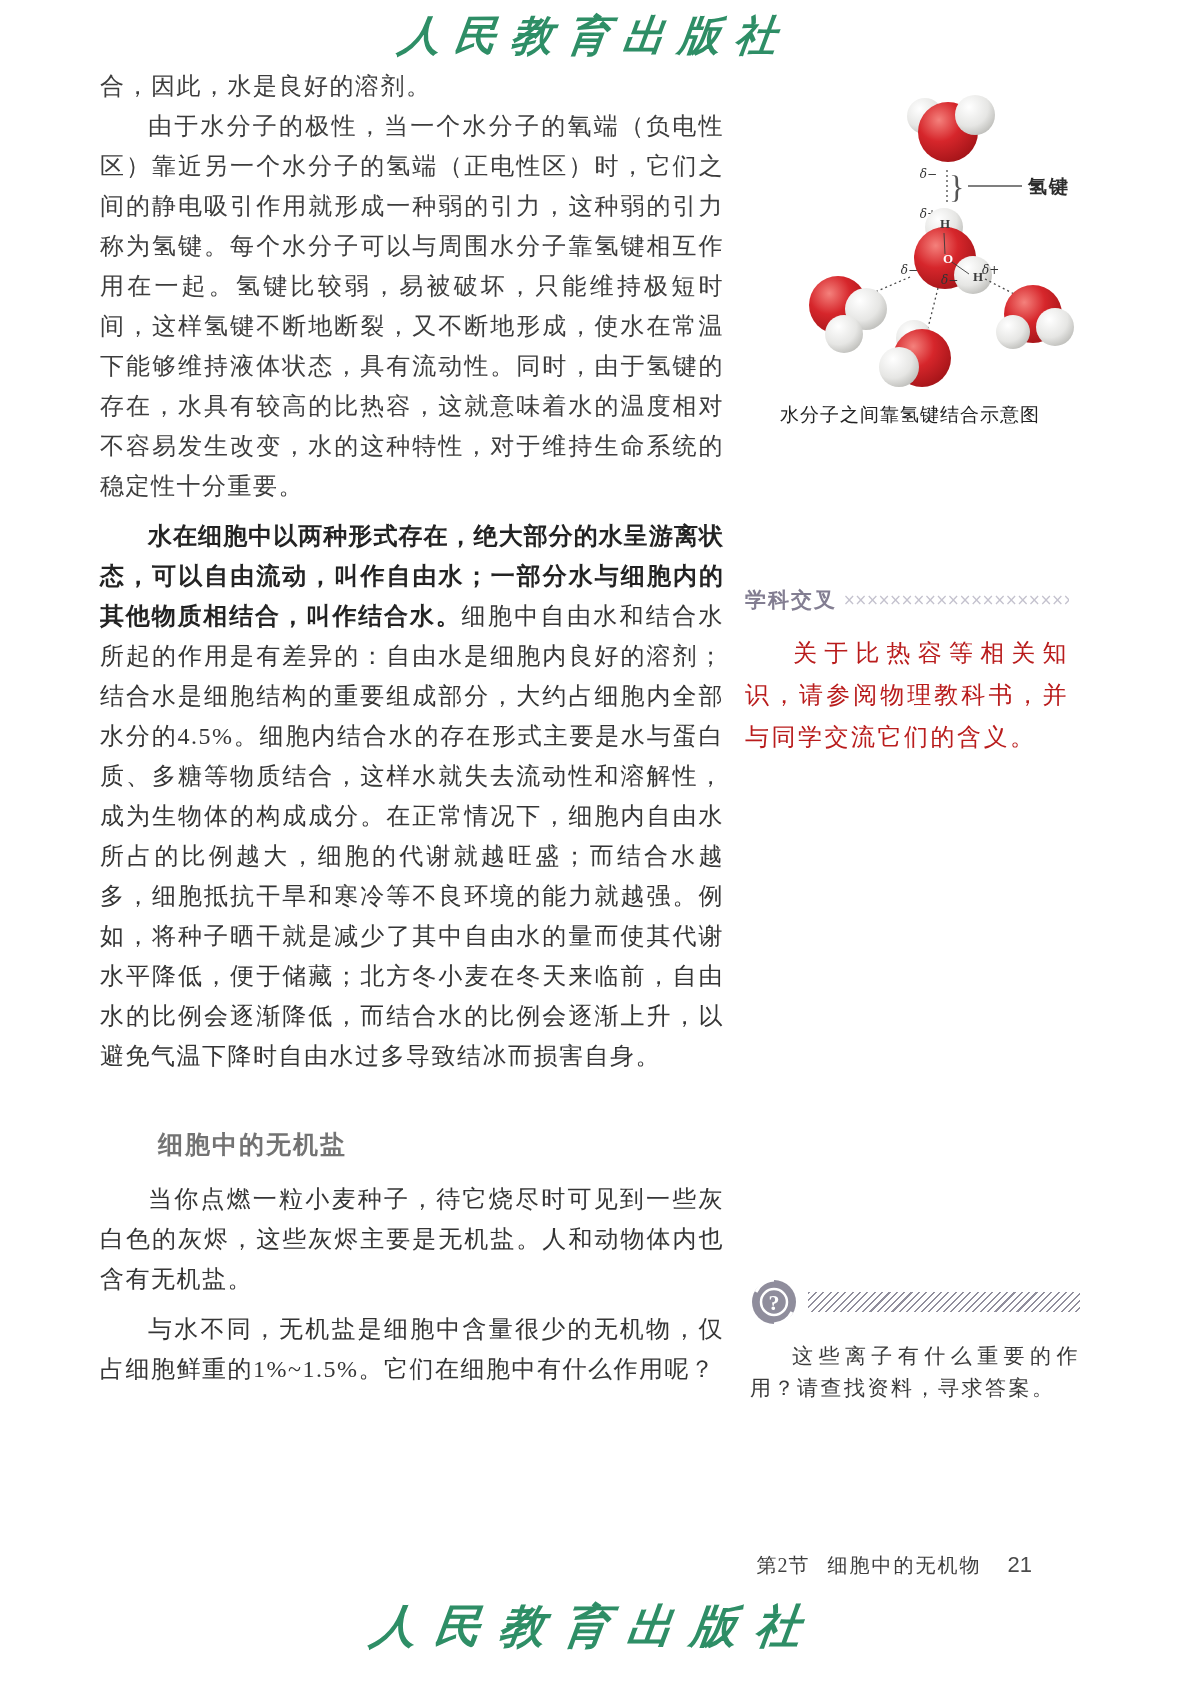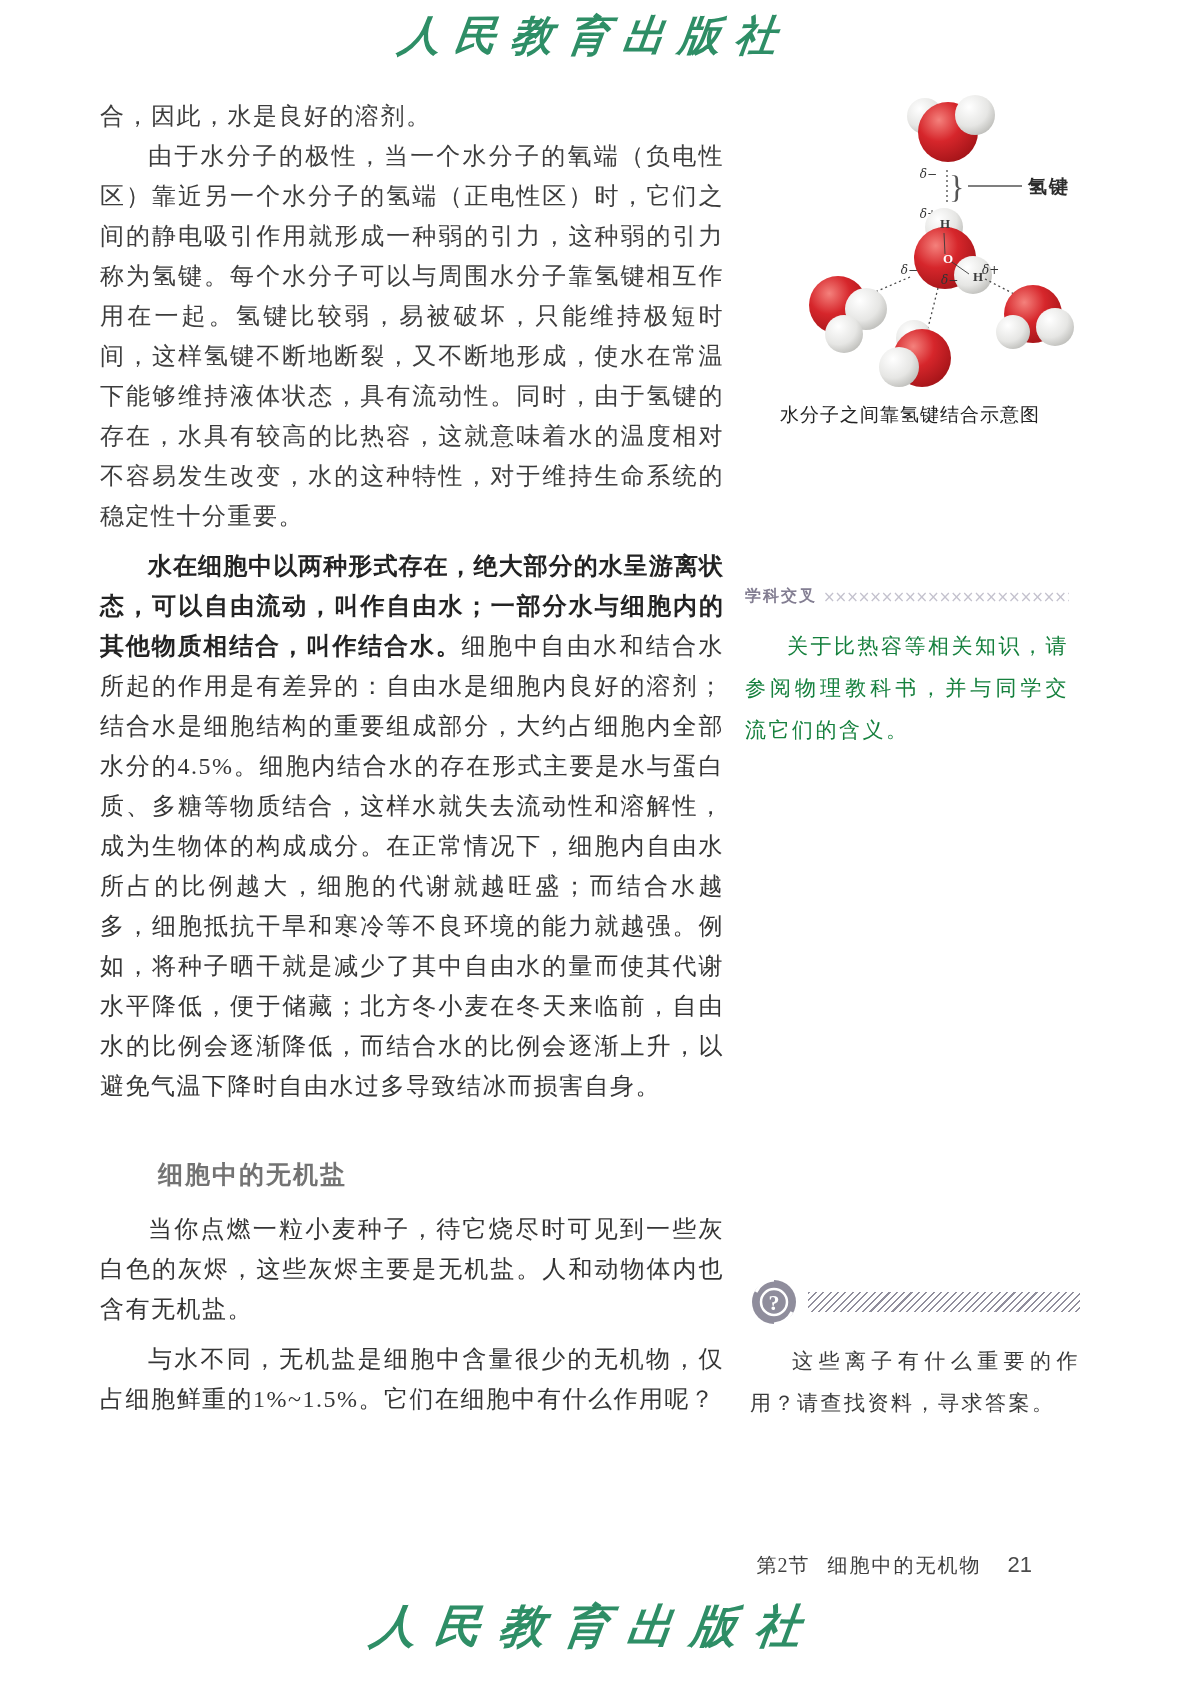--- a/index.html
+++ b/index.html
@@ -15,21 +15,21 @@
     position:absolute;left:0;right:0;text-align:center;
     color:#2e8e66;font-style:italic;font-weight:bold;
     font-family:"DejaVu Serif",serif;
     transform:skewX(-7deg);
     white-space:nowrap;
   }
   .logo-top{top:8px;font-size:42px;letter-spacing:14px;}
   .logo-bottom{top:1596px;font-size:46px;letter-spacing:18px;}
 
   
-  .main-col{position:absolute;left:100px;top:96px;width:624px;}
+  .main-col{position:absolute;left:100px;top:66px;width:624px;}
   .main-col p{
     margin:0;text-align:justify;
     font-size:24px;line-height:40px;letter-spacing:1.5px;
     text-indent:2em;
   }
   p.noindent{text-indent:0;}
   .kai{color:#3d3d3d;}
   .song{color:#353535;}
   .hei{
     font-family:"Liberation Sans","DejaVu Sans",sans-serif;
@@ -63,44 +63,44 @@
     font-family:"Liberation Sans","DejaVu Sans",sans-serif;
     font-weight:bold;font-size:19px;fill:#2c2c2c;letter-spacing:2px;
   }
   .brace{font-family:"Liberation Serif",serif;font-size:32px;fill:#555;}
 
   
   .crossdisc{position:absolute;left:745px;top:586px;width:324px;}
   .cd-head{display:flex;align-items:center;white-space:nowrap;overflow:hidden;}
   .cd-title{
     font-family:"Liberation Sans","DejaVu Sans",sans-serif;
-    font-weight:bold;font-size:16px;color:#837e92;letter-spacing:2px;
+    font-weight:bold;font-size:21px;color:#837e92;letter-spacing:2px;
     flex:none;margin-right:6px;
   }
   .cd-deco{
     color:#c4c2ce;font-size:15px;letter-spacing:-1px;flex:none;
     font-family:"DejaVu Sans",sans-serif;
   }
   .cd-body{
     margin:18px 0 0 0;text-align:justify;
-    font-size:21px;line-height:42px;letter-spacing:2.5px;
-    text-indent:2em;color:#15803d;
+    font-size:24px;line-height:42px;letter-spacing:2.5px;
+    text-indent:2em;color:#b91c1c;
   }
 
   
   .inquiry{position:absolute;left:750px;top:1278px;width:330px;}
   .inq-head{display:flex;align-items:center;}
   .inq-icon{flex:none;}
   .inq-stripe{
     flex:1;height:20px;margin-left:10px;
     background:repeating-linear-gradient(135deg,#908e9c 0px,#908e9c 1.5px,transparent 1.5px,transparent 5.2px);
   }
   .inq-body{
     margin:14px 0 0 0;text-align:justify;
-    font-size:21px;line-height:42px;letter-spacing:2.5px;
+    font-size:21px;line-height:32px;letter-spacing:2.5px;
     text-indent:2em;color:#3b3b3b;
   }
 
   
   .footer{
     position:absolute;right:158px;top:1552px;text-align:left;
     white-space:nowrap;
   }
   .f-sec{font-size:20px;color:#3e3e3e;letter-spacing:1px;}
   .f-title{font-size:20px;color:#3e3e3e;margin-left:18px;letter-spacing:2px;}

